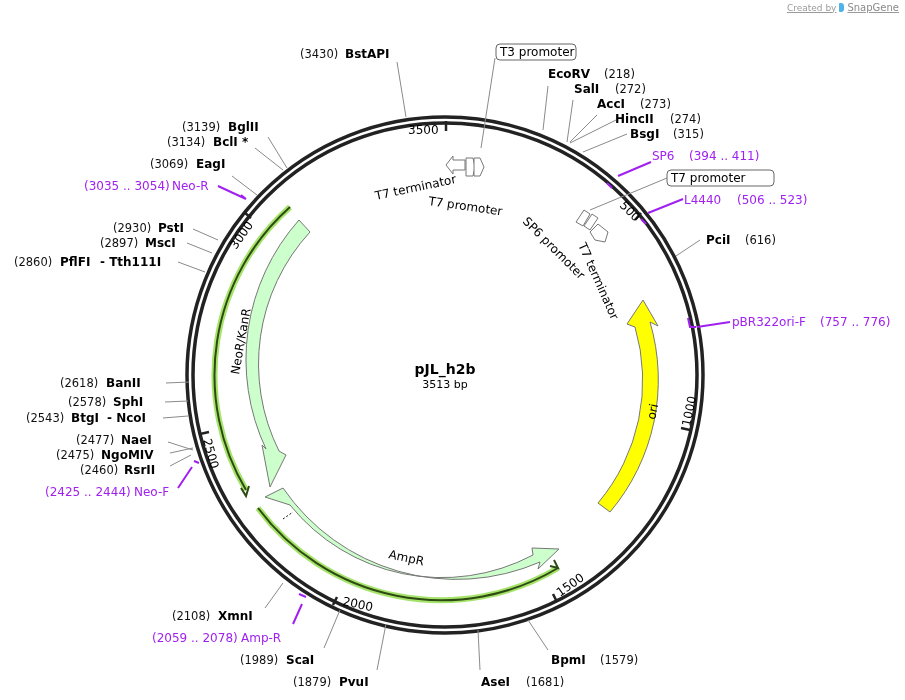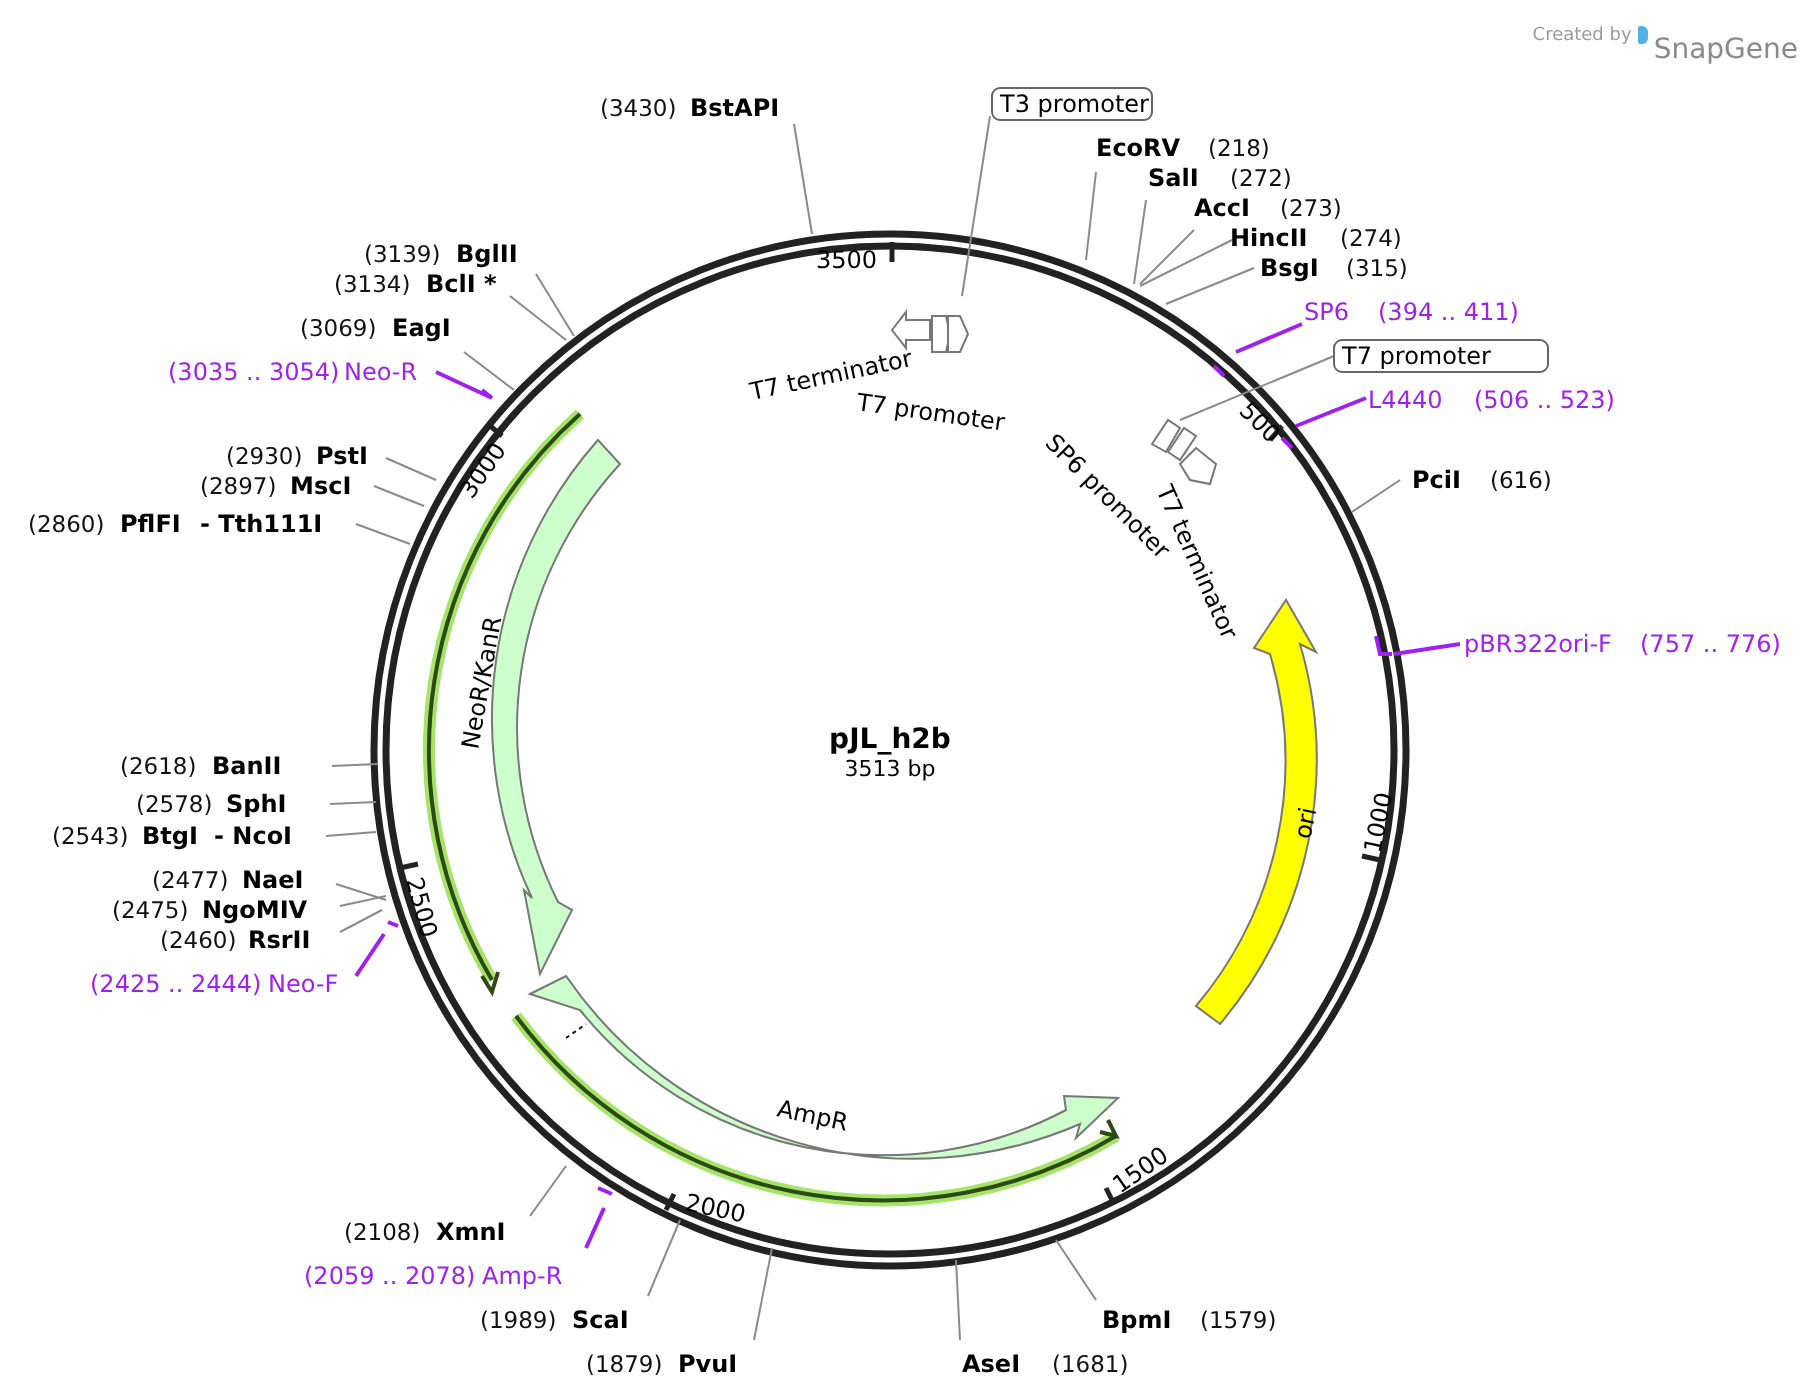--- a/index.html
+++ b/index.html
@@ -1,19 +1,19 @@
 <!DOCTYPE html>
 <html><head>
 <meta charset="utf-8">
 <style>
   html, body { margin: 0; padding: 0; background: #ffffff; }
   body { width: 905px; height: 700px; overflow: hidden; position: relative; font-family: "DejaVu Sans", sans-serif; }
   #map { position: absolute; left: 0; top: 0; }
-  .credit { position: absolute; right: 6px; top: 2px; font-size: 9px; color: #9a9a9a; display: flex; align-items: center; gap: 3px; }
-  .credit .brand { font-size: 14px; color: #8a8a8a; margin-top: 15px; }
+  .credit { position: absolute; right: 6px; top: 2px; font-size: 9px; color: #9a9a9a; display: flex; align-items: center; gap: 3px; text-decoration: underline; }
+  .credit .brand { font-size: 10px; color: #8a8a8a; }
   .credit .logo { display: inline-block; width: 5px; height: 9px; background: #4fb3e8; border-radius: 1px 3px 3px 1px; }
   .enz-name { font-weight: bold; font-size: 12px; fill: #000; }
   .enz-pos { font-size: 11.5px; fill: #111; }
   .primer { font-size: 12px; fill: #a020f0; }
   .feat-lbl { font-size: 12px; fill: #000; }
   .tick-lbl { font-size: 12px; fill: #000; }
   .title { font-size: 14px; font-weight: bold; fill: #000; }
   .sub { font-size: 11px; fill: #000; }
   .boxlbl { font-size: 12px; fill: #000; }
 </style>

